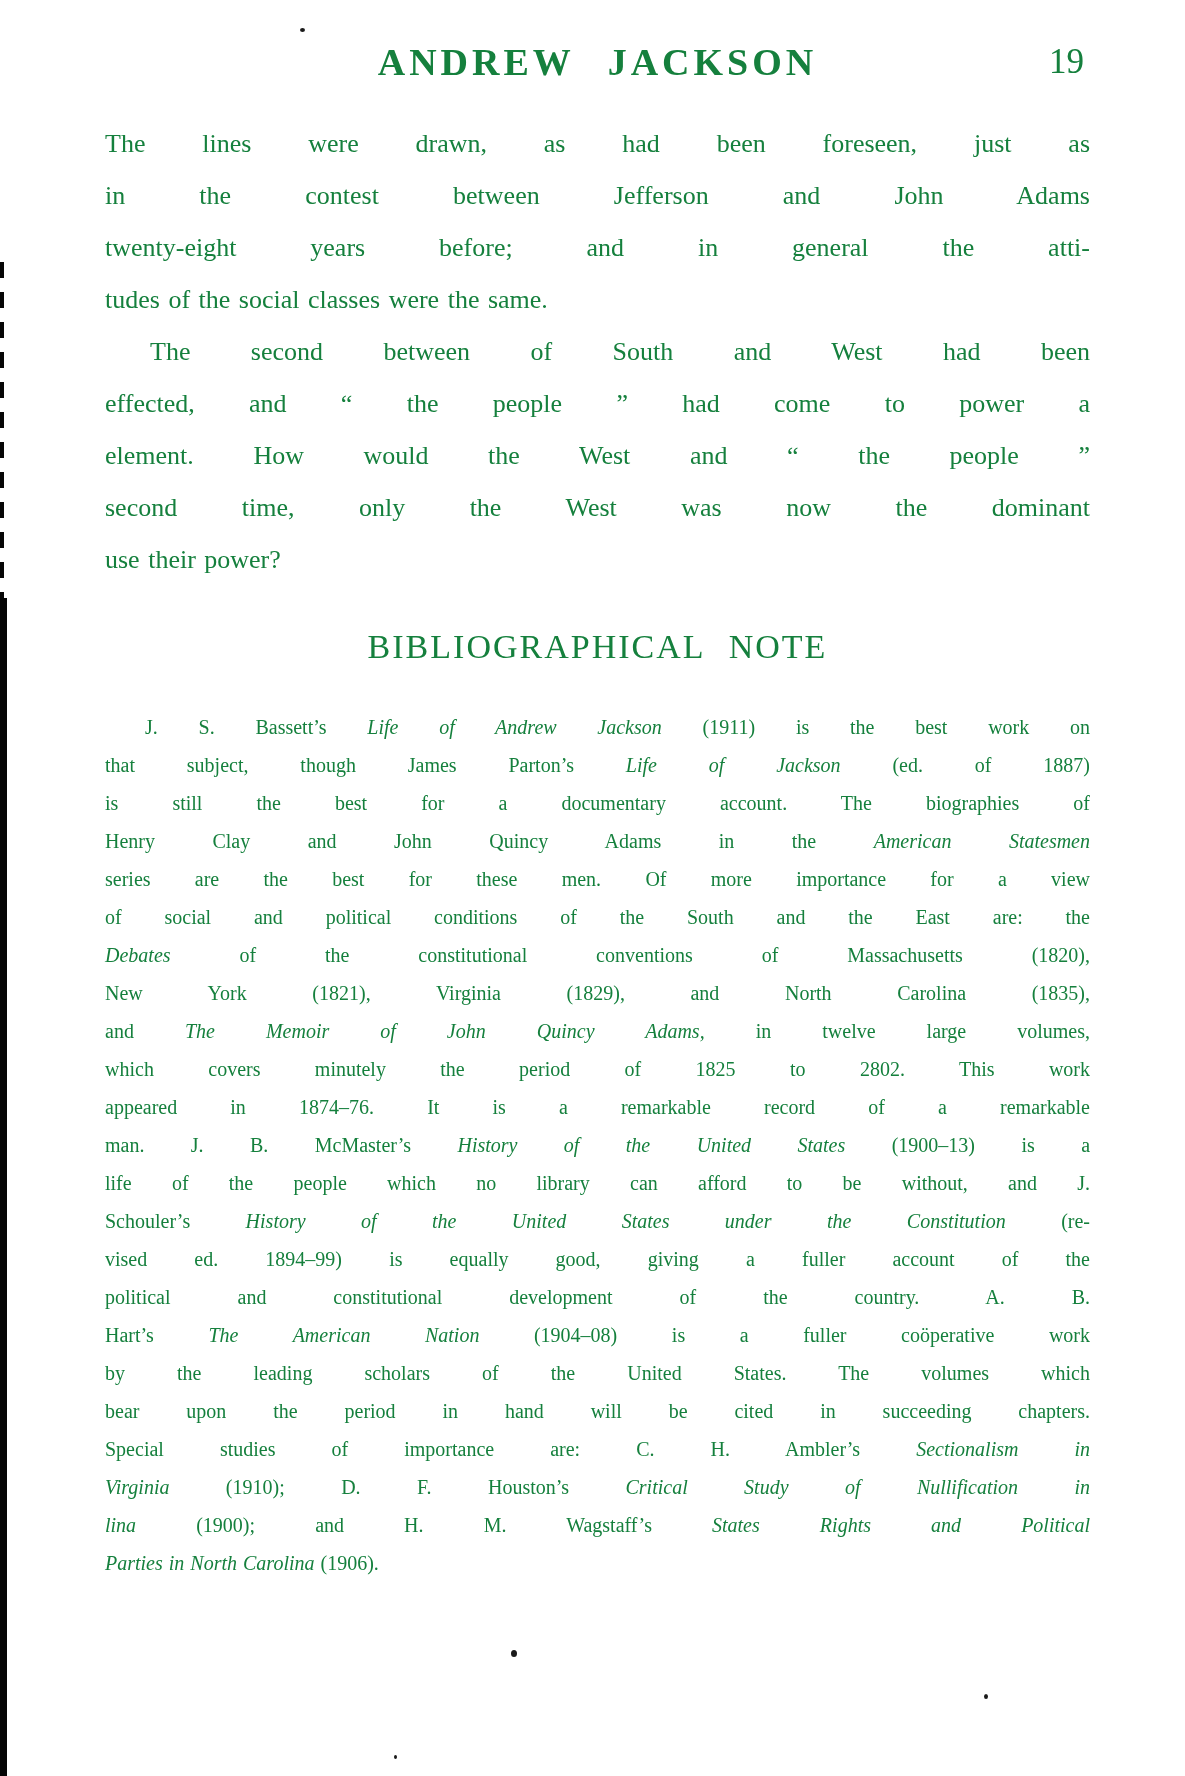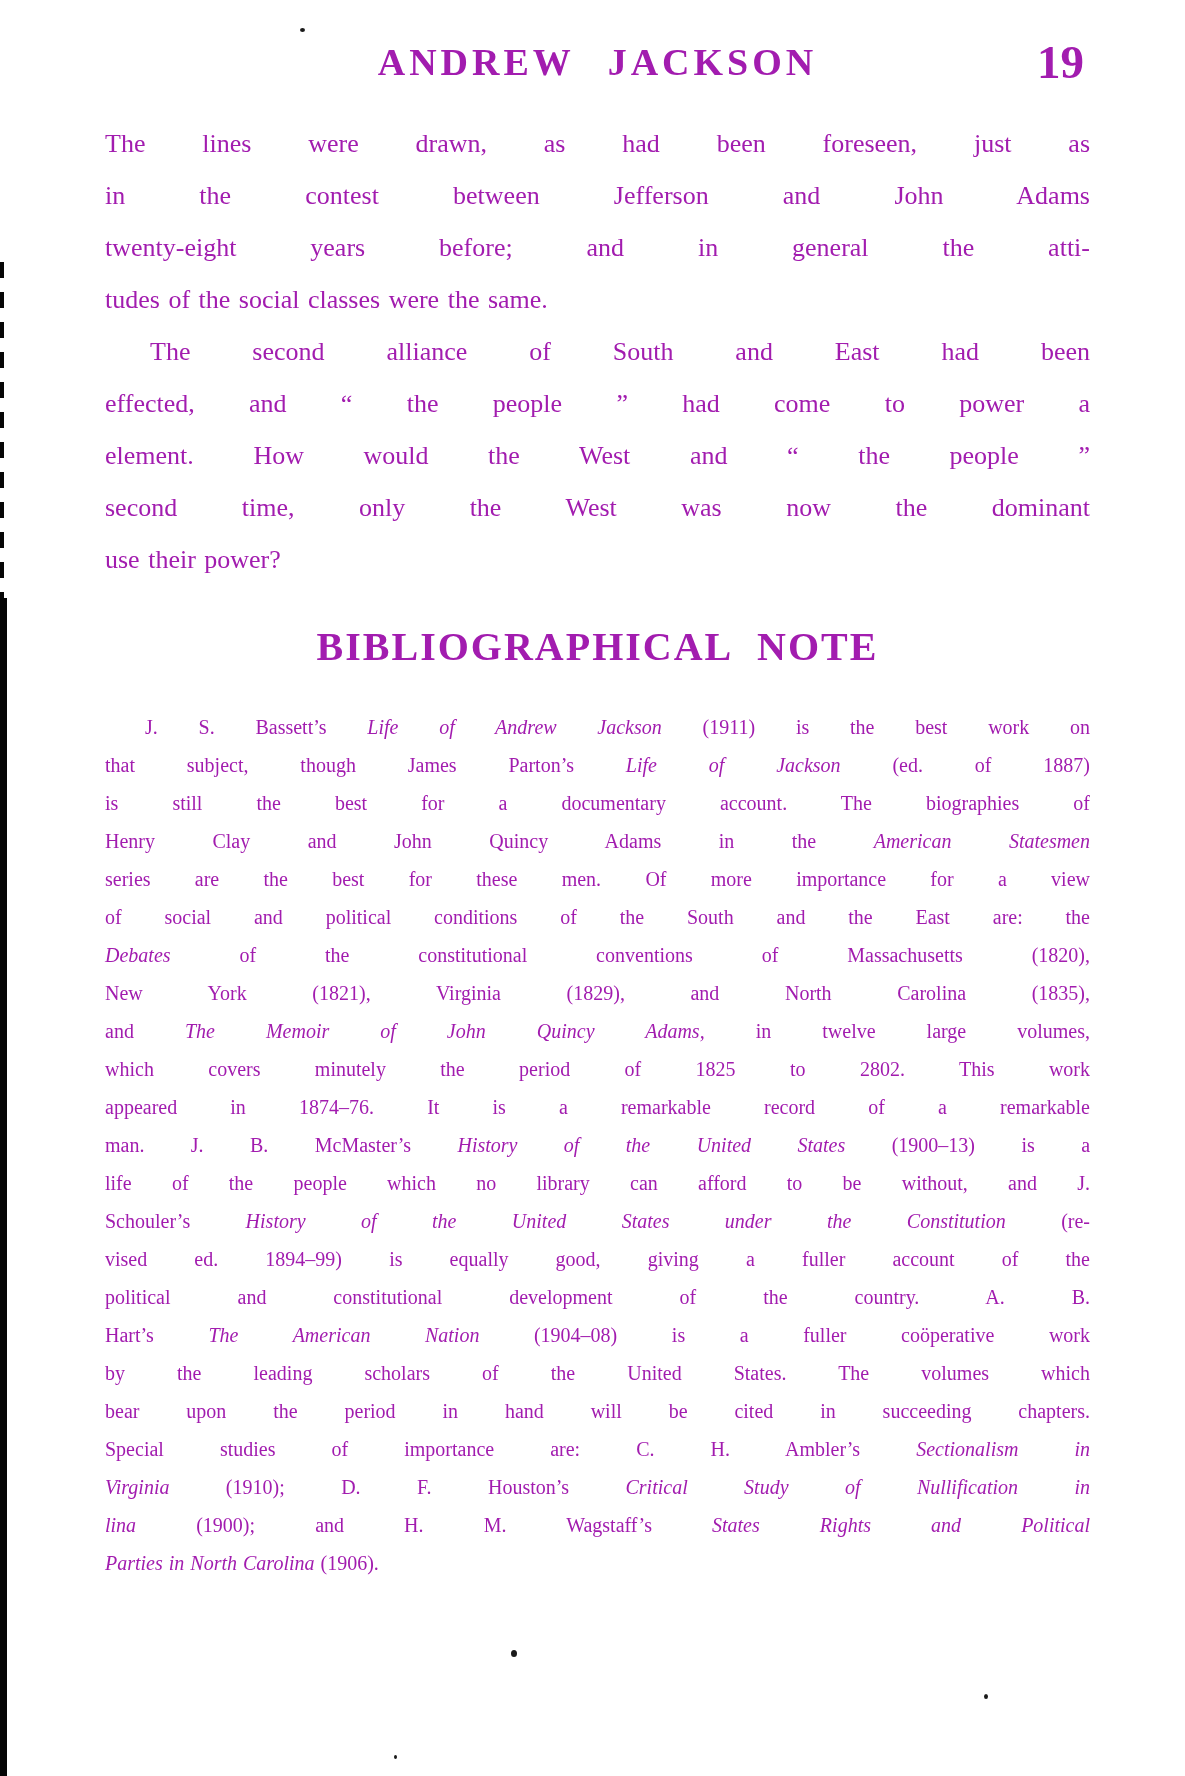--- a/index.html
+++ b/index.html
@@ -3,21 +3,21 @@
 <meta charset="utf-8">
 <style>
   html, body { margin: 0; padding: 0; }
   body { background: #e8e8e8; }
   .page {
     position: relative;
     width: 1185px;
     height: 1776px;
     background: #ffffff;
     overflow: hidden;
-    color: #a21caf;
+    color: #15803d;
     font-family: "Liberation Serif", "DejaVu Serif", serif;
   }
   .column {
     position: absolute;
     left: 105px;
     width: 985px;
   }
   
   .running-head {
     top: 40px;
@@ -28,38 +28,38 @@
     font-size: 38px;
     font-weight: bold;
     letter-spacing: 4px;
     word-spacing: 20px;
     line-height: 44px;
   }
   .running-head .pagenum {
     position: absolute;
     right: 6px;
     top: 0;
-    font-size: 47px;
-    font-weight: bold;
+    font-size: 35px;
+    font-weight: normal;
     line-height: 44px;
   }
   
   .bodytext {
     top: 118px;
     font-size: 26px;
     line-height: 52px;
     word-spacing: 2px;
   }
   .bodytext .line.indent { text-indent: 45px; }
   
   .section-heading {
     top: 630px;
     text-align: center;
-    font-size: 40px;
-    font-weight: bold;
+    font-size: 34px;
+    font-weight: normal;
     letter-spacing: 2px;
     word-spacing: 14px;
     line-height: 34px;
   }
   
   .biblio {
     top: 708px;
     font-size: 20px;
     line-height: 38px;
     word-spacing: 1px;
@@ -109,21 +109,21 @@
   </div>
 
   <div class="column bodytext">
       <div class="line"><span>The lines were drawn, as had been foreseen, just as</span></div>
       <div class="line"><span>in the contest between Jefferson and John Adams</span></div>
       <div class="line"><span>twenty-eight years before; and in general the atti-</span></div>
       <div class="line last"><span>tudes of the social classes were the same.</span></div>
     </div>
 
   <div class="column bodytext" style="top: 326px;">
-      <div class="line indent"><span>The second alliance of South and East had been</span></div>
+      <div class="line indent"><span>The second between of South and West had been</span></div>
       <div class="line"><span>effected, and “ the people ” had come to power a</span></div>
       <div class="line"><span>element. How would the West and “ the people ”</span></div>
       <div class="line"><span>second time, only the West was now the dominant</span></div>
       <div class="line last"><span>use their power?</span></div>
     </div>
 
   <div class="column section-heading">BIBLIOGRAPHICAL NOTE</div>
 
   <div class="column biblio">
       <div class="line indent"><span>J. S. Bassett’s </span><i>Life of Andrew Jackson</i><span> (1911) is the best work on</span></div>

